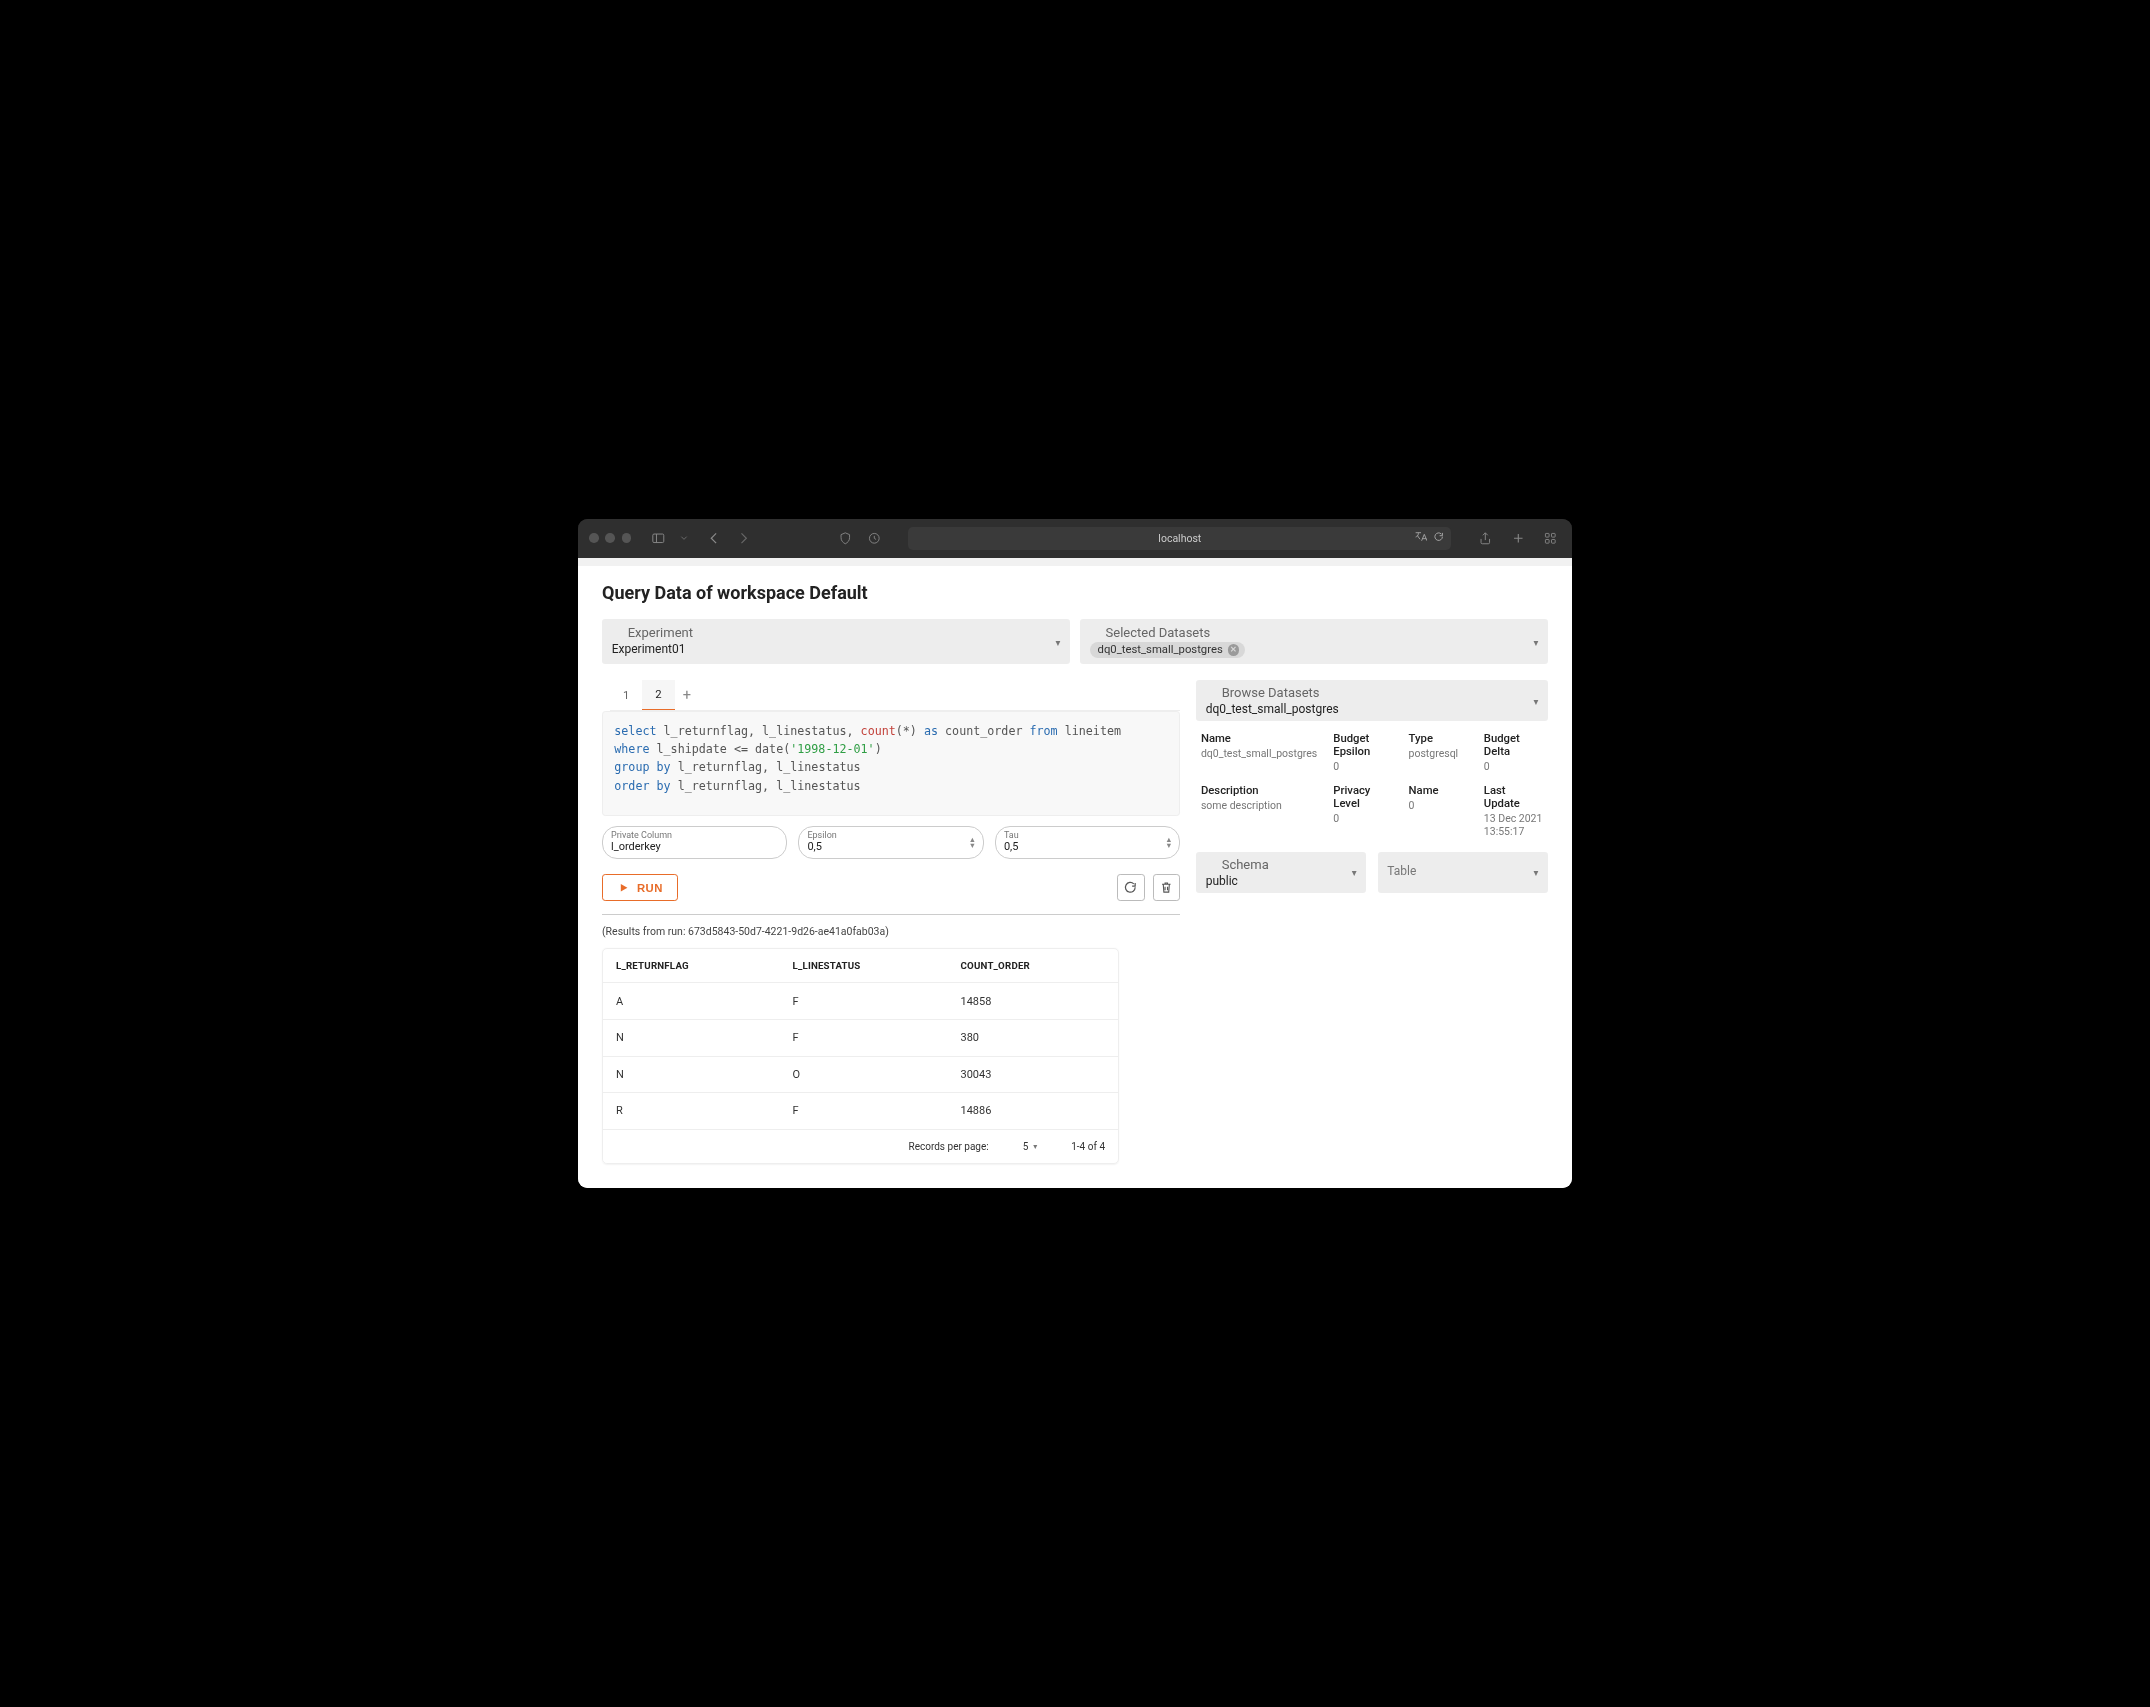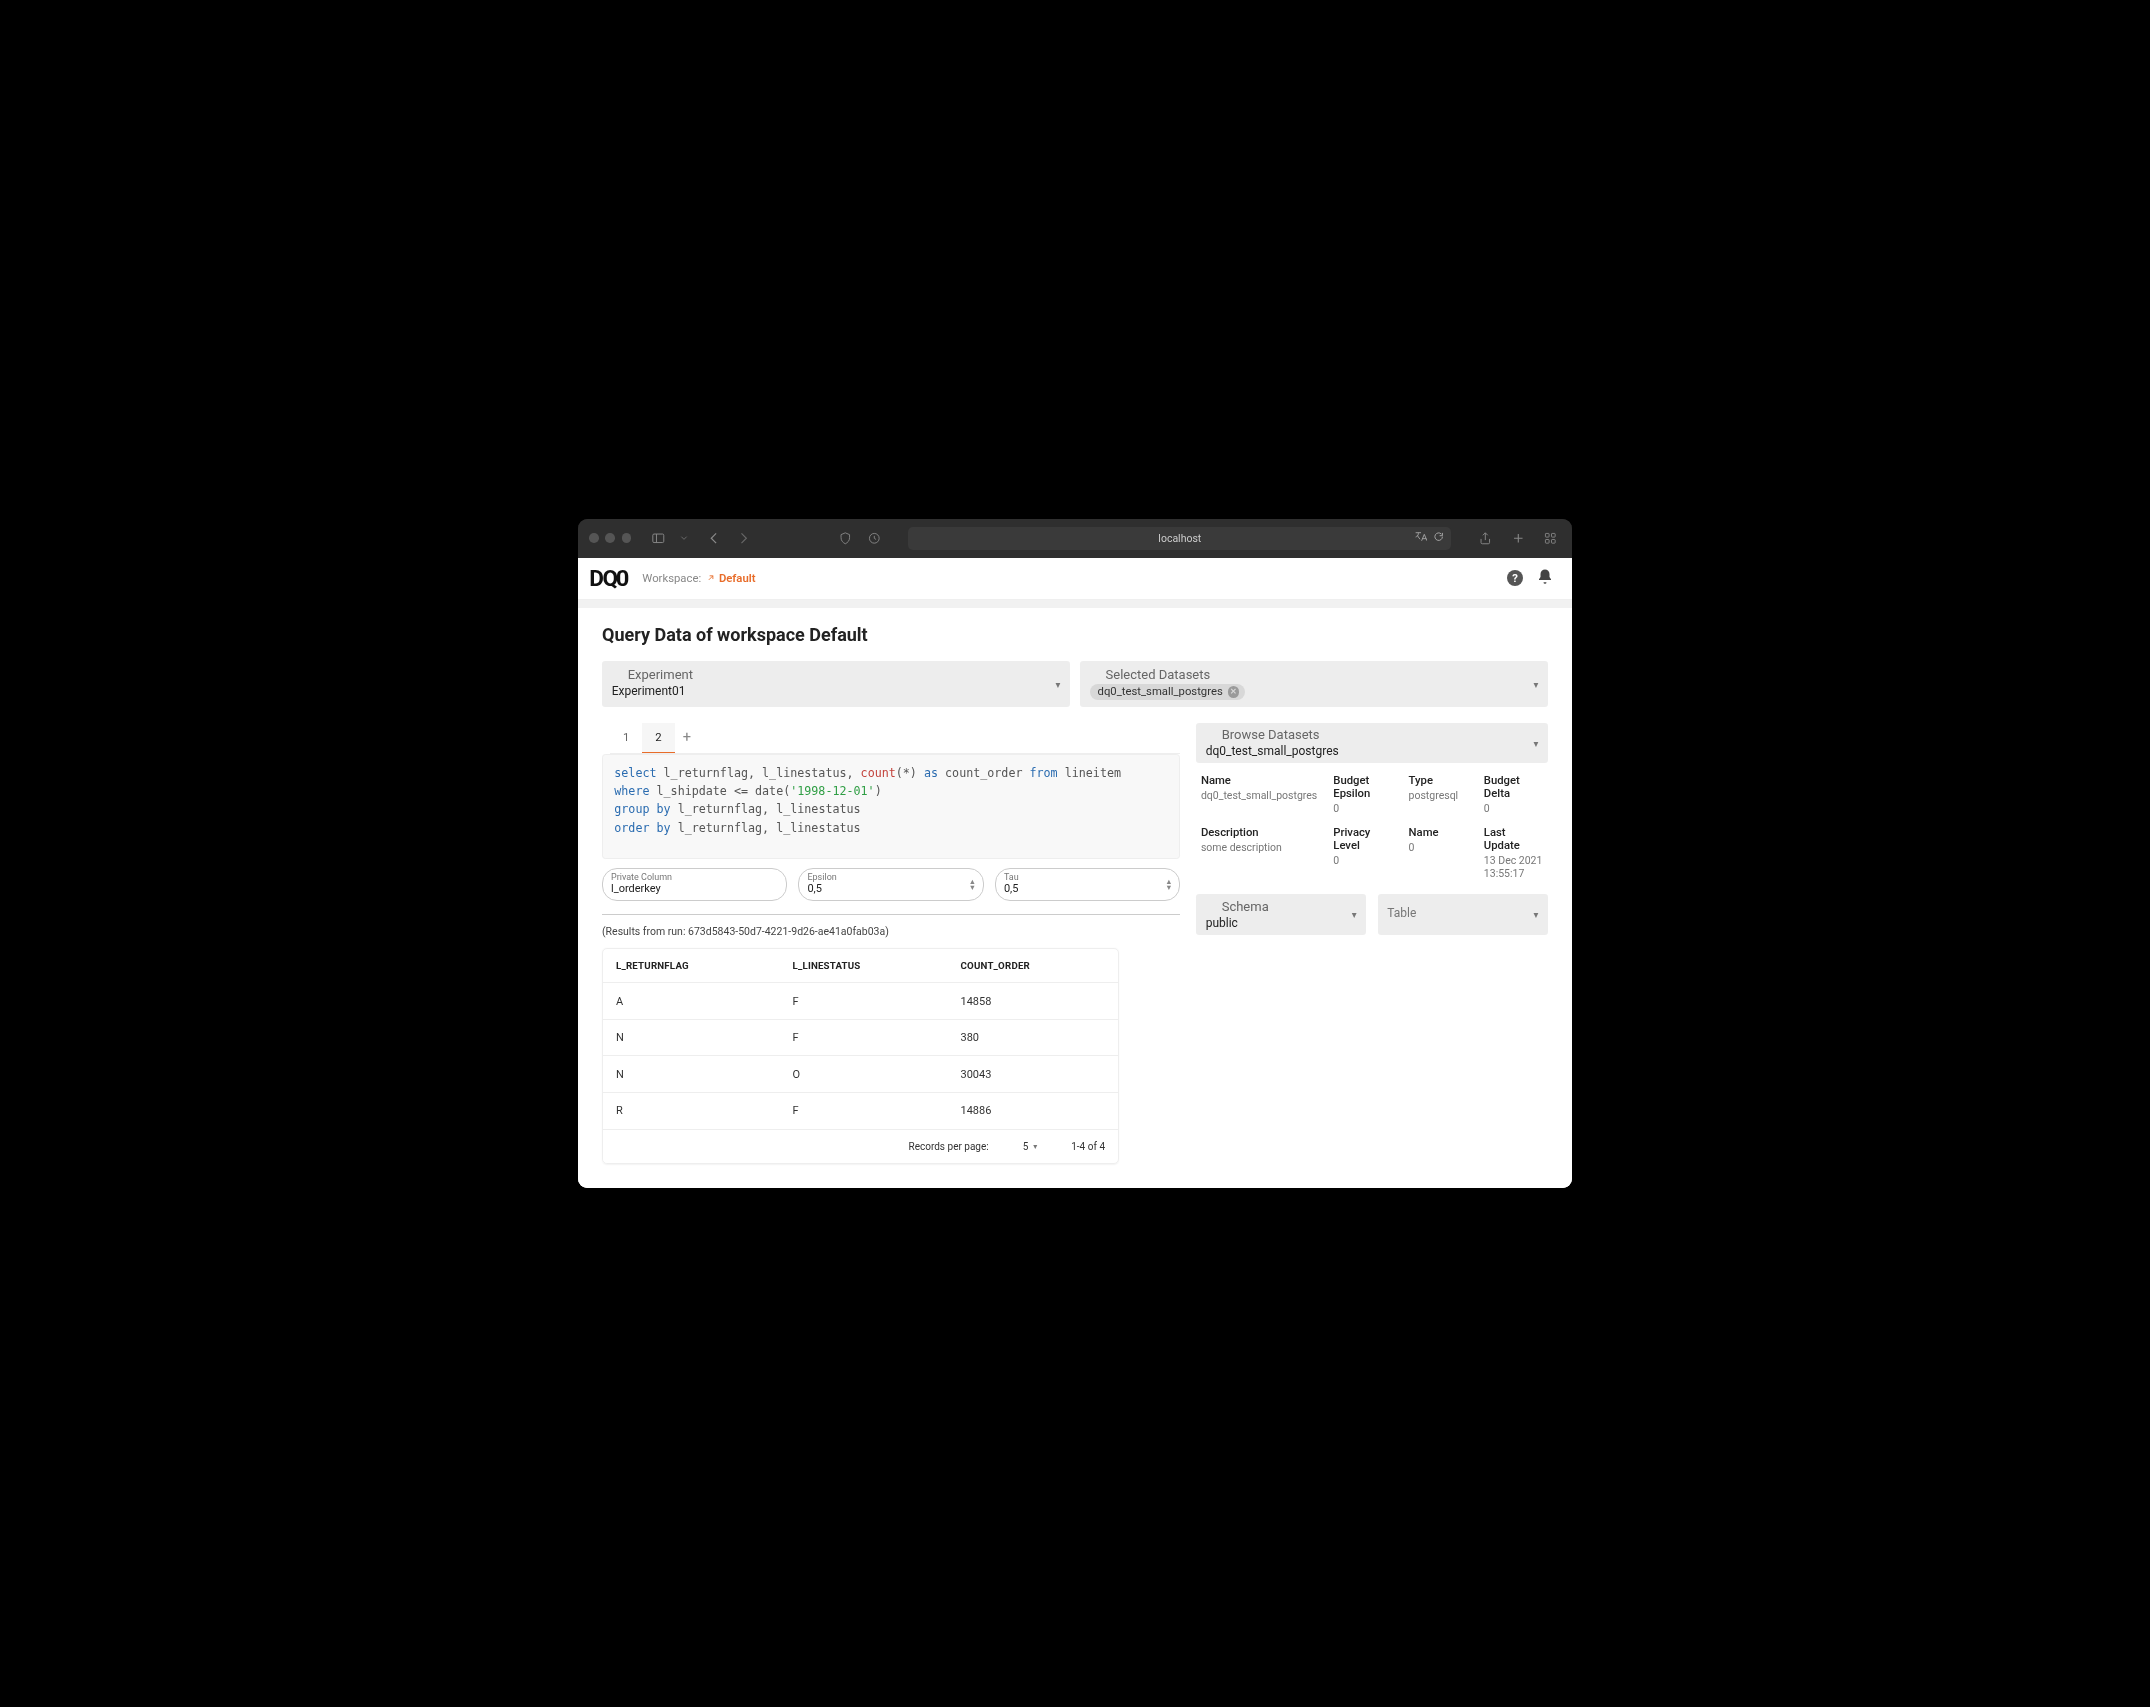--- a/index.html
+++ b/index.html
@@ -208,42 +208,20 @@
             <rect x="4" y="4" width="6" height="6" rx="1" fill="none" stroke="#888" stroke-width="1.5"></rect>
             <rect x="14" y="4" width="6" height="6" rx="1" fill="none" stroke="#888" stroke-width="1.5"></rect>
             <rect x="4" y="14" width="6" height="6" rx="1" fill="none" stroke="#888" stroke-width="1.5"></rect>
             <rect x="14" y="14" width="6" height="6" rx="1" fill="none" stroke="#888" stroke-width="1.5"></rect>
           </svg>
       </span>
     </div>
   </div>
 
   <div class="app">
-    <div class="app-header">
-      <div class="app-header-left">
-        <div class="logo">DQ<span class="zero">0</span></div>
-        <div class="workspace-crumb">
-          <span>Workspace:</span>
-          <a class="workspace-link">
-            <svg width="9.7" height="9.7" viewBox="0 0 24 24">
-                <path d="M7 17L17 7M9 7h8v8" fill="none" stroke="#e86c29" stroke-width="2.2"></path>
-              </svg>
-            <span>Default</span>
-          </a>
-        </div>
-      </div>
-      <div class="hdr-right">
-        <span class="hdr-help">?</span>
-        <span>
-          <svg class="hdr-icon" viewBox="0 0 24 24">
-              <path d="M12 2a6 6 0 0 0-6 6v4l-2 3v1h16v-1l-2-3V8a6 6 0 0 0-6-6zM10 19a2 2 0 0 0 4 0" fill="#444"></path>
-            </svg>
-        </span>
-      </div>
-    </div>
 
     <div class="content">
       <div style="height:8px;background:#f1f1f1;"></div>
       <div class="page">
         <h1 class="page-title">Query Data of workspace Default</h1>
 
         <div class="selectors">
           <div class="mat-select">
             <div class="float-label">Experiment</div>
             <div class="value">Experiment01</div>
@@ -291,20 +269,40 @@
               <div class="outlined numeric">
                 <div class="float-label">Tau</div>
                 <div class="value">0,5</div>
                 <div class="spin">
                     <span>▲</span>
                     <span>▼</span>
                   </div>
               </div>
             </div>
 
+            <div class="run-row">
+              <button class="run-btn">
+                <svg width="11.3" height="11.3" viewBox="0 0 24 24">
+                    <path d="M6 4l14 8-14 8z" fill="#e86c29"></path>
+                  </svg>
+                <span>RUN</span>
+              </button>
+              <div class="run-right">
+                <div class="icon-btn">
+                  <svg width="14.6" height="14.6" viewBox="0 0 24 24">
+                      <path d="M20 12a8 8 0 1 1-2.3-5.6M20 5v5h-5" fill="none" stroke="#555" stroke-width="2"></path>
+                    </svg>
+                </div>
+                <div class="icon-btn">
+                  <svg width="14.6" height="14.6" viewBox="0 0 24 24">
+                      <path d="M5 7h14M10 7V5h4v2M7 7l1 13h8l1-13M10 11v6M14 11v6" fill="none" stroke="#555" stroke-width="1.8"></path>
+                    </svg>
+                </div>
+              </div>
+            </div>
 
             <div class="divider"></div>
             <div class="results-caption">
               <span>(Results from run: </span><span>673d5843-50d7-4221-9d26-ae41a0fab03a</span><span>)</span>
             </div>
 
             <table class="results">
               <thead>
                   <tr id="results-head">
                     <th>L_RETURNFLAG</th>

